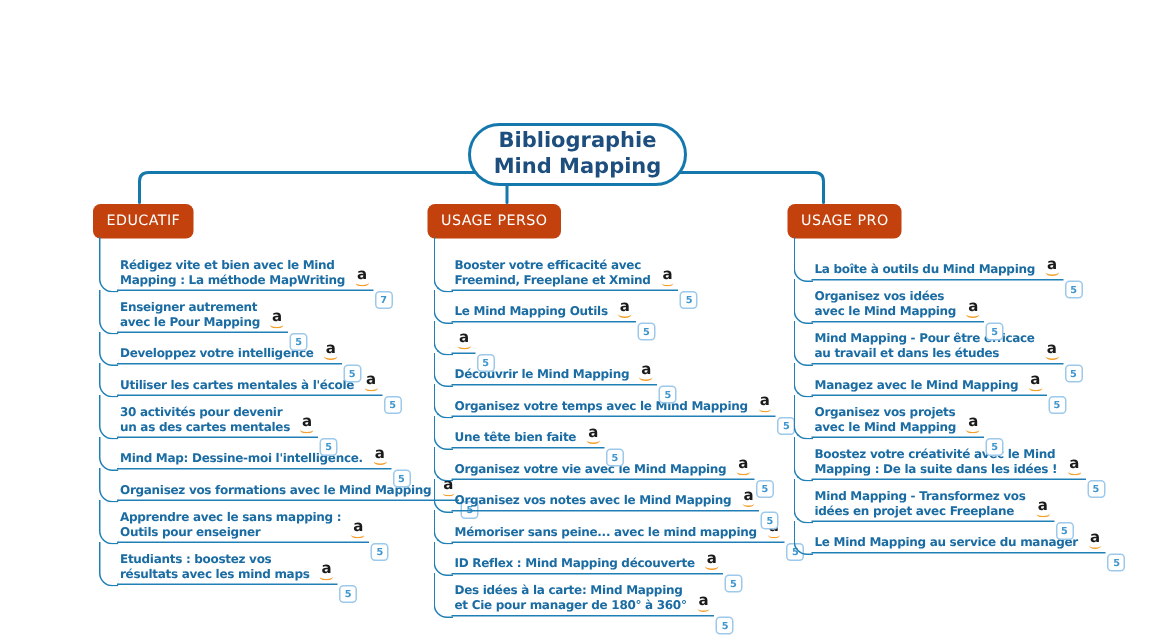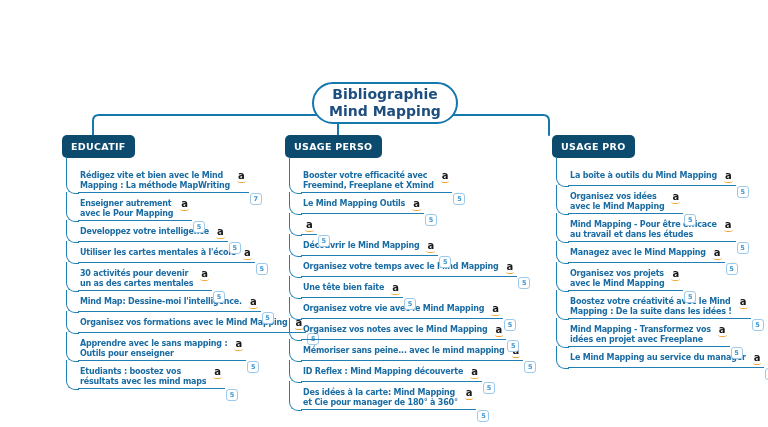--- a/index.html
+++ b/index.html
@@ -13,29 +13,29 @@
   .root-node{
     position:absolute;left:312px;top:58px;width:146px;height:42px;
     border:2.5px solid #1478ad;border-radius:21px;background:#fff;
     display:flex;align-items:center;justify-content:center;text-align:center;
     font-weight:bold;font-size:14px;line-height:1.22;color:#1d4e7e;
     white-space:pre-line;z-index:2;box-sizing:border-box;margin-top:24px;
   }
 
   
   .column{position:absolute;top:135px;z-index:1;}
-  .col-0{left:62px}.col-1{left:285px}.col-2{left:552px}
+  .col-0{left:62px}.col-1{left:285px}.col-2{left:525px}
   .col-header{
-    display:inline-block;background:#0c4a6e;color:#fff;border-radius:5px;
-    font-weight:bold;font-size:9.5px;letter-spacing:.3px;
+    display:inline-block;background:#c2410c;color:#fff;border-radius:5px;
+    font-weight:normal;font-size:9.5px;letter-spacing:.3px;
     padding:6px 9px;margin:0 0 12px 0;
   }
   .items{display:flex;flex-direction:column;align-items:flex-start;gap:5px;margin-left:16px;}
   .item{
-    position:relative;display:flex;align-items:flex-start;gap:5px;
+    position:relative;display:flex;align-items:flex-end;gap:5px;
     padding:1px 3px 2px 2px;border-bottom:1.5px solid #2080b5;
   }
   .item::before{
     content:"";position:absolute;left:-12px;bottom:-1.5px;top:-6.5px;width:12px;
     border-left:1.5px solid #2080b5;border-bottom:1.5px solid #2080b5;
     border-bottom-left-radius:9px;
   }
   .items > .item:first-child::before{top:-13px;}
   .title{
     white-space:pre-line;font-weight:bold;font-size:8px;line-height:9.5px;

